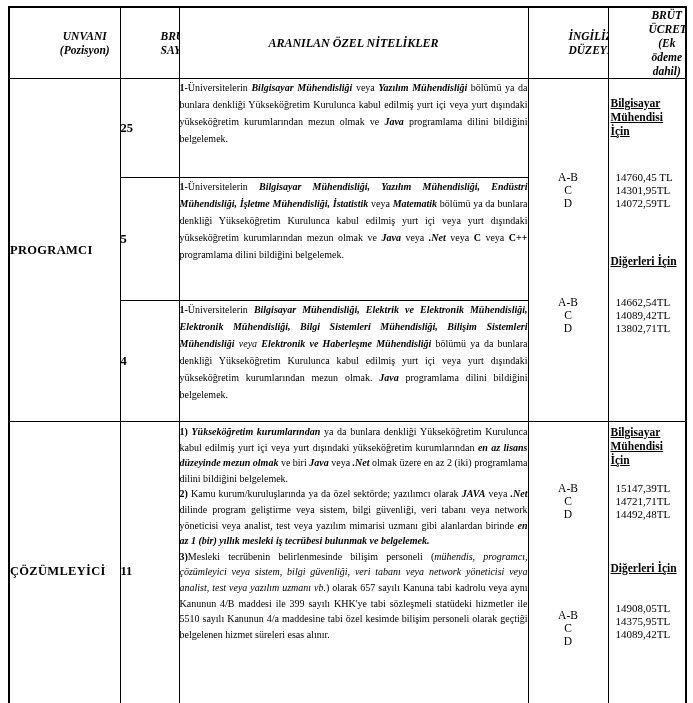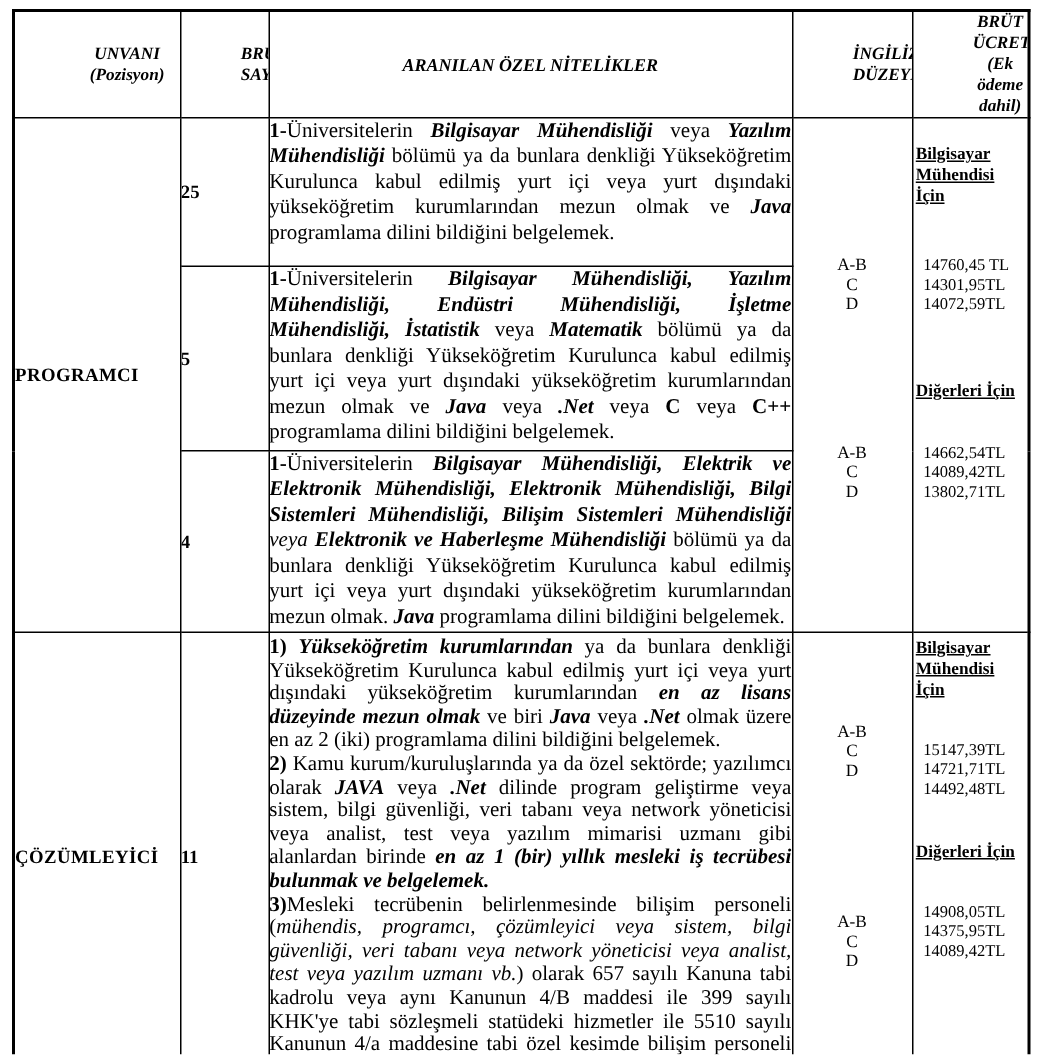--- a/index.html
+++ b/index.html
@@ -6,21 +6,21 @@
   .page{position:relative;width:693px;height:703px;background:#ffffff;overflow:hidden;
         font-family:"Liberation Serif","DejaVu Serif",serif;color:#000;}
   table.doc{position:absolute;left:8px;top:6px;border-collapse:collapse;table-layout:fixed;width:677px;}
   table.doc td,table.doc th{border:1px solid #000;vertical-align:top;padding:0;overflow:hidden;}
   table.doc{border:2px solid #000;}
   th{font-weight:bold;font-style:italic;text-align:center;vertical-align:middle !important;
      font-size:11.5px;line-height:14px;padding:2px;}
   .hdr-lines div{text-align:center;padding-left:40px;}
   .cell-unvan{vertical-align:middle !important;text-align:left;font-weight:bold;font-size:12.5px;letter-spacing:.3px;}
   .cell-kisi{vertical-align:middle !important;text-align:left;font-weight:bold;font-size:12.5px;}
-  .cell-nitelik{font-size:14px;line-height:17px;text-align:justify;padding:4px 5px 2px 6px;margin-left:11px;}
+  .cell-nitelik{font-size:10px;line-height:17px;text-align:justify;padding:4px 5px 2px 6px;margin-left:11px;}
   .cell-nitelik p{margin:0;}
   .cell-nitelik.tight{line-height:15.6px;padding-top:2px;}
   .s-b{font-weight:bold;}
   .s-bi{font-weight:bold;font-style:italic;}
   .s-i{font-style:italic;}
   .cell-rel{position:relative;}
   .abs{position:absolute;left:0;right:0;}
   .lvl{font-size:11.5px;line-height:13px;text-align:center;}
   .lvl div{text-align:center;}
   .val{font-size:11px;line-height:13px;padding-left:7px;}
@@ -135,21 +135,21 @@
               <div>C</div>
               <div>D</div>
             </div>
         </td>
         <td class="cell-rel">
           <div class="abs sal-head" style="top:3px">
               <div>Bilgisayar</div>
               <div>Mühendisi</div>
               <div>İçin</div>
             </div>
-          <div class="abs val" style="top:72px">
+          <div class="abs val" style="top:60px">
               <div>15147,39TL</div>
               <div>14721,71TL</div>
               <div>14492,48TL</div>
             </div>
           <div class="abs sal-head" style="top:139px">
               <div>Diğerleri İçin</div>
             </div>
           <div class="abs val" style="top:180px">
               <div>14908,05TL</div>
               <div>14375,95TL</div>

